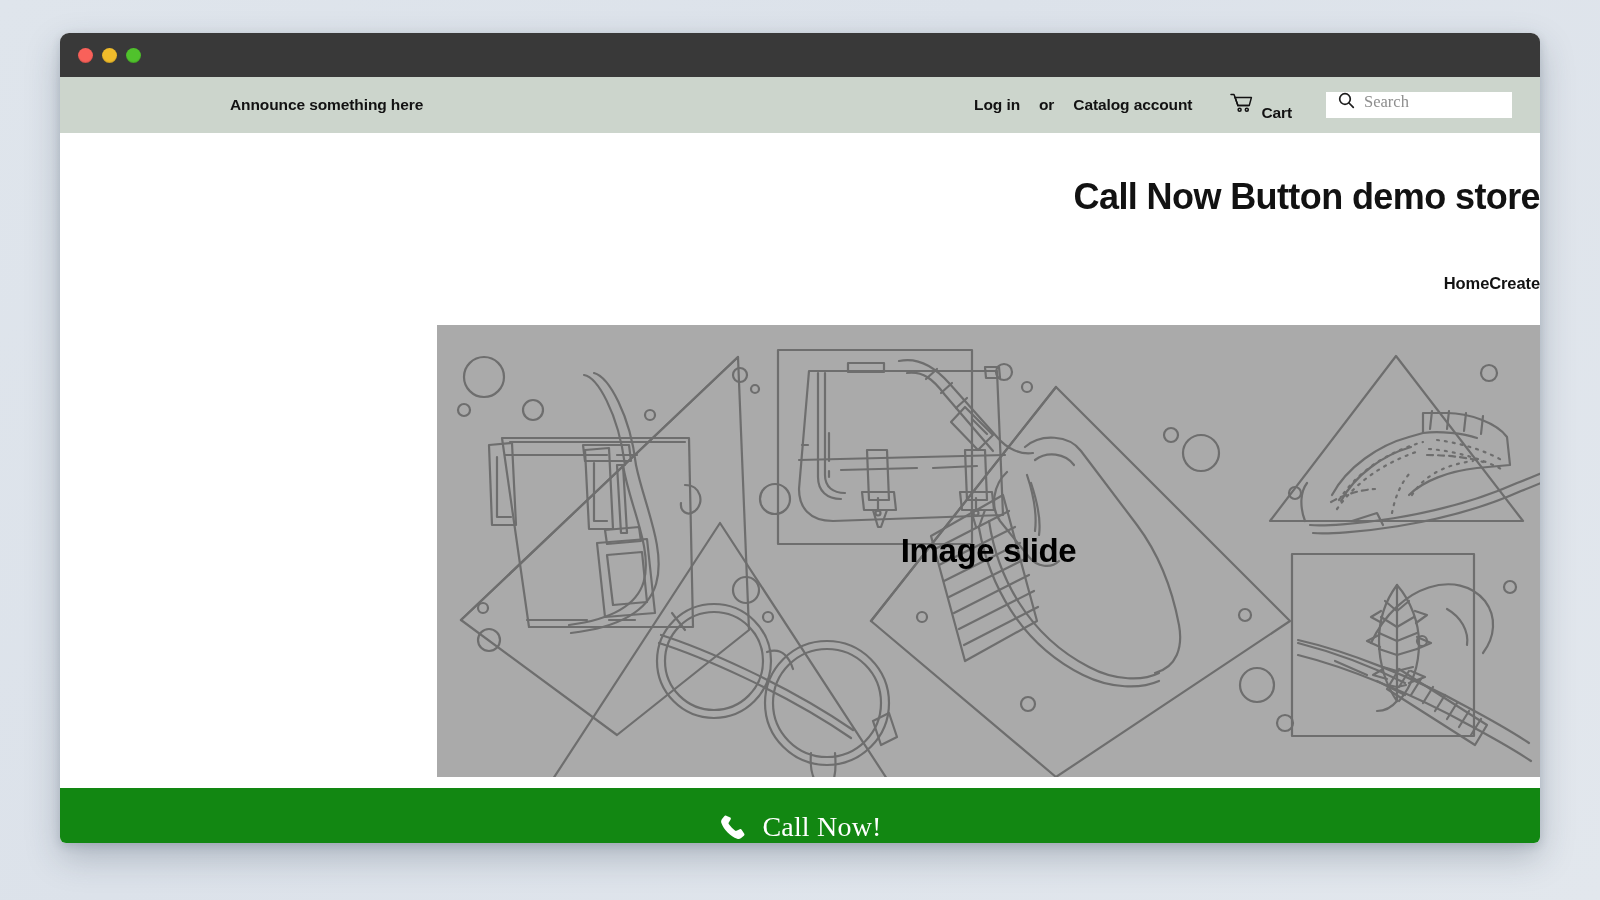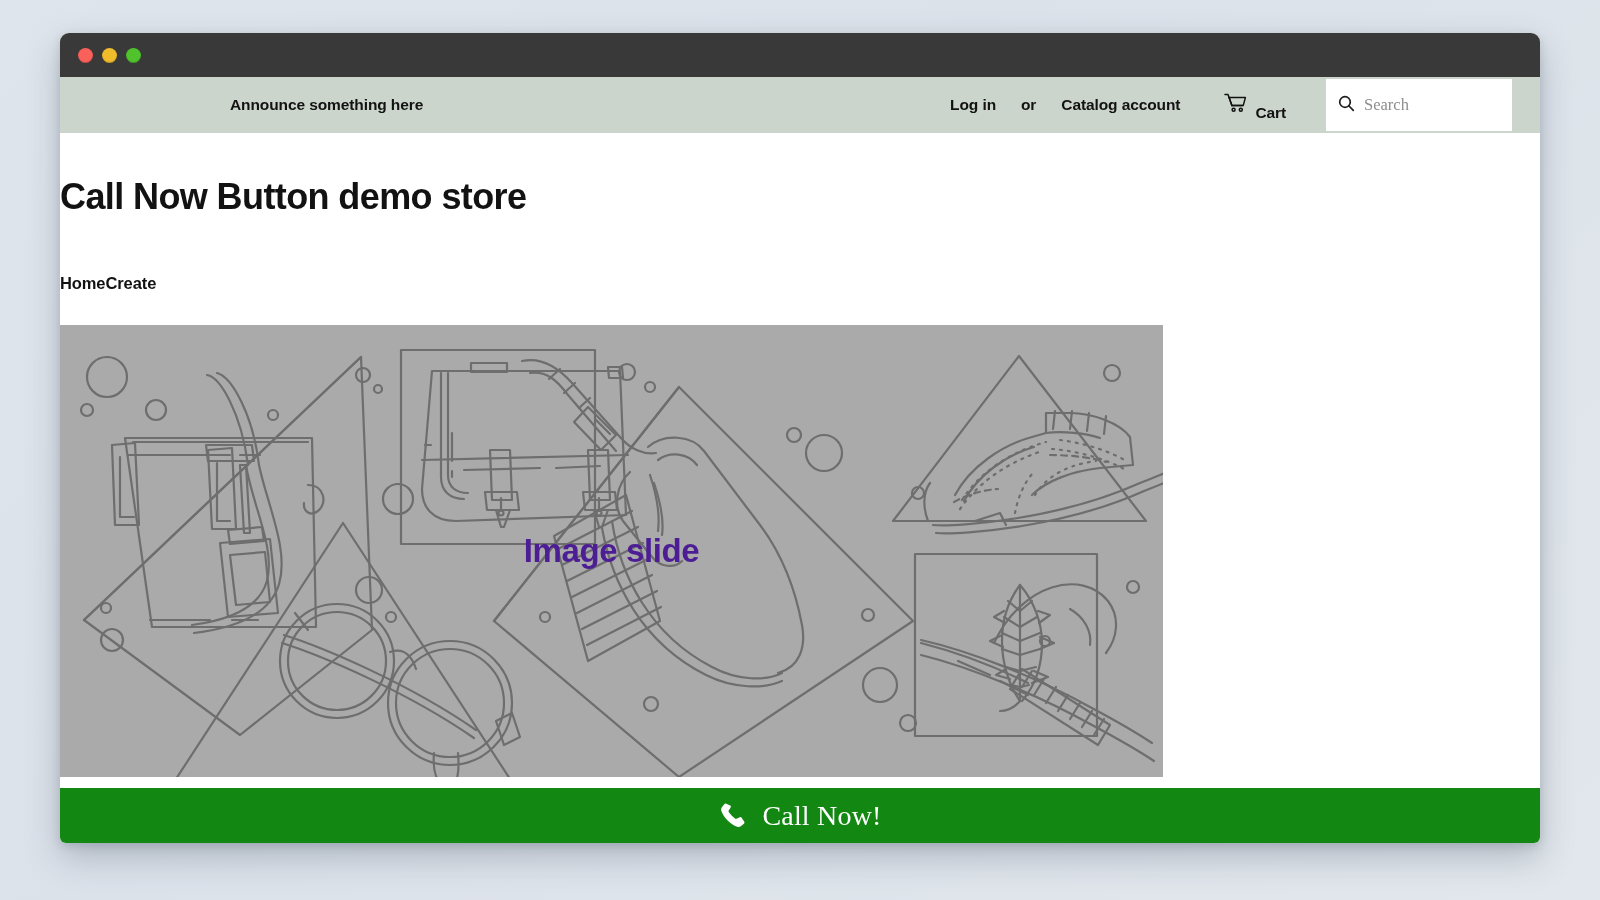--- a/index.html
+++ b/index.html
@@ -66,21 +66,21 @@
     font-size: 15.5px;
     font-weight: 700;
     color: #121212;
     letter-spacing: -0.1px;
     white-space: nowrap;
   }
   #account-nav {
     margin-left: auto;
     display: flex;
     align-items: center;
-    gap: 18px;
+    gap: 12px;
     white-space: nowrap;
   }
   #account-nav a,
   #account-nav span {
     font-size: 15.5px;
     font-weight: 700;
     color: #121212;
     text-decoration: none;
     letter-spacing: -0.1px;
   }
@@ -97,24 +97,24 @@
   }
   #cart-link .cart-label {
     font-size: 15.5px;
     font-weight: 700;
     color: #121212;
     margin-top: 15px;
   }
   #search-box {
     margin-left: 22px;
     width: 186px;
-    height: 52px;
+    height: 26px;
     background: #ffffff;
     display: flex;
-    align-items: center;
+    align-items: flex-start;
     padding: 0 20px 0 12px;
     box-sizing: border-box;
     gap: 9px;
   }
   #search-input {
     border: none;
     outline: none;
     background: transparent;
     font-family: "Liberation Serif", serif;
     font-size: 16.5px;
@@ -126,21 +126,21 @@
     color: #8e8e8e;
     opacity: 1;
   }
 
   
   #store-body {
     flex: 1 1 auto;
     background: #ffffff;
     display: flex;
     flex-direction: column;
-    align-items: flex-start;
+    align-items: flex-end;
     position: relative;
   }
   #store-title {
     margin-top: 43px;
     font-size: 36px;
     font-weight: 700;
     color: #121212;
     letter-spacing: -0.6px;
     text-align: center;
   }
@@ -174,32 +174,32 @@
   }
   #hero-caption {
     position: absolute;
     left: 0;
     right: 0;
     top: 50%;
     transform: translateY(-50%);
     text-align: center;
     font-size: 33px;
     font-weight: 700;
-    color: #4c1d95;
+    color: #000000;
     letter-spacing: -0.4px;
     z-index: 5;
   }
 
   
   #call-now-bar {
     flex: 0 0 auto;
     height: 55px;
     background: #128712;
     display: flex;
-    align-items: center;
+    align-items: flex-end;
     justify-content: center;
     gap: 14px;
     cursor: pointer;
   }
   #call-now-label {
     font-family: "Liberation Serif", serif;
     font-size: 28px;
     color: #ffffff;
     letter-spacing: 0.2px;
   }

